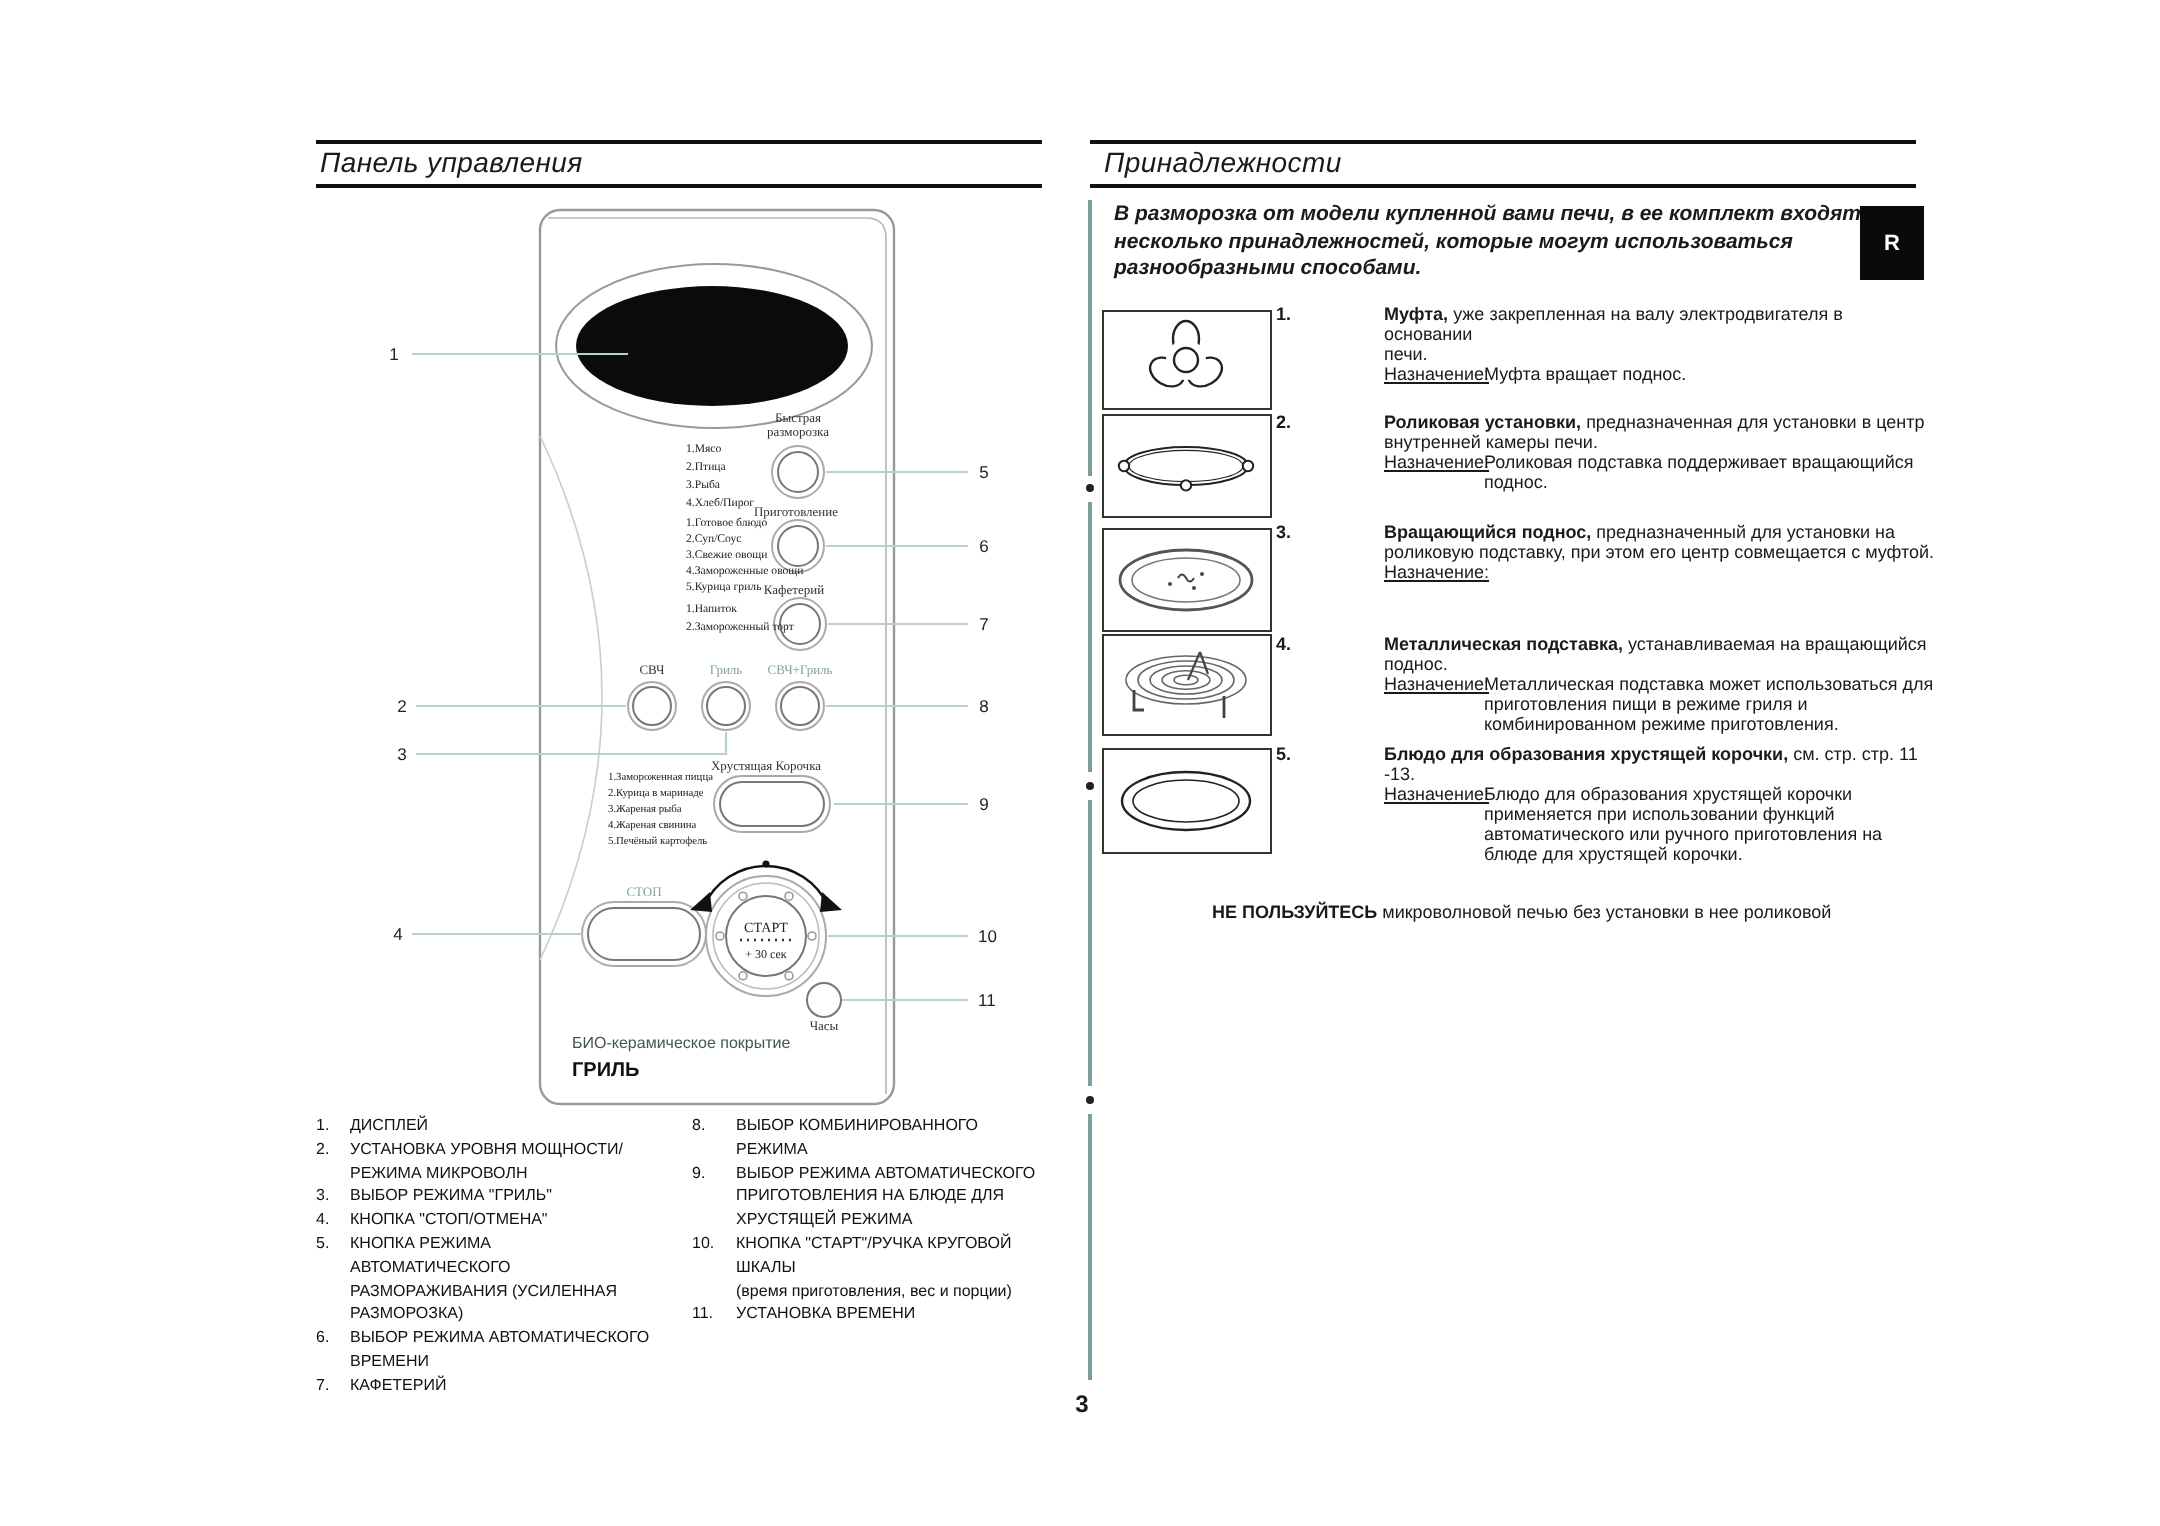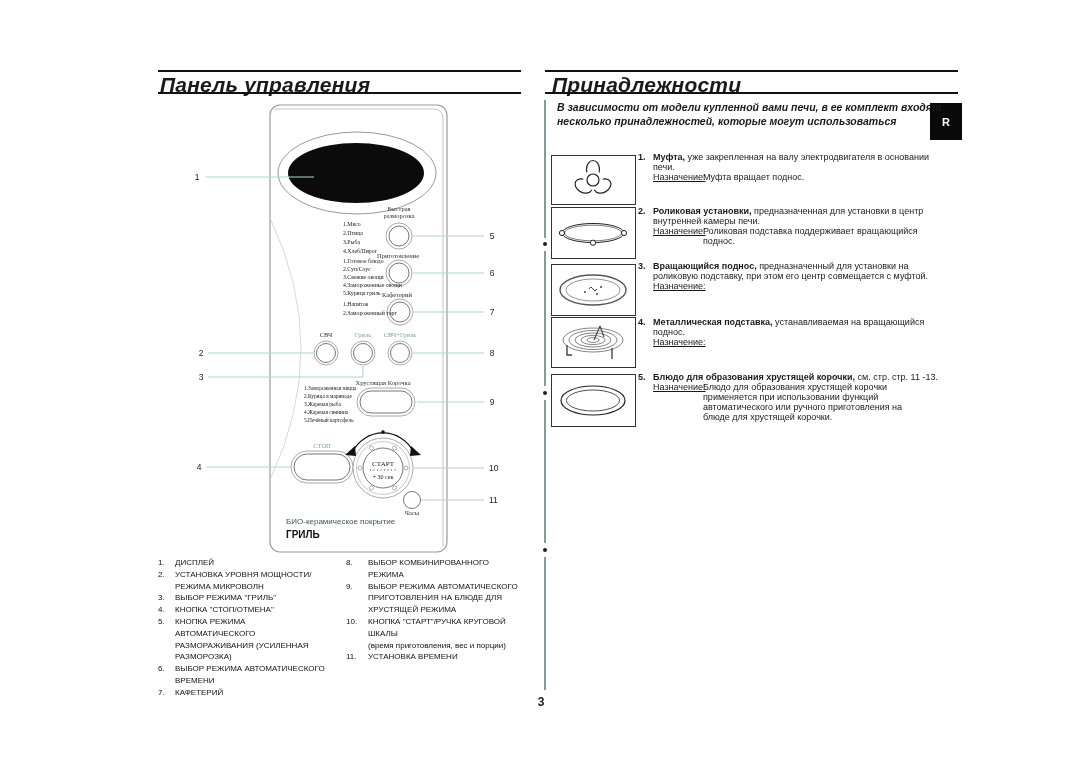--- a/index.html
+++ b/index.html
@@ -5,27 +5,27 @@
   html,body{margin:0;padding:0;}
   body{
     width:1080px;height:763px;position:relative;background:#ffffff;
     font-family:"Liberation Sans",sans-serif;color:#1a1a1a;overflow:hidden;
     -webkit-font-smoothing:antialiased;
   }
   .abs{position:absolute;}
   
   .sec-rule-top{height:2px;background:#111;}
   .sec-rule-bot{height:1.5px;background:#111;}
-  .sec-title{font-size:21px;font-weight:bold;font-style:italic;letter-spacing:.2px;}
+  .sec-title{font-size:14px;font-weight:normal;font-style:italic;letter-spacing:.2px;}
   
   .intro{font-size:10.5px;line-height:13.5px;font-weight:bold;font-style:italic;}
   .acc-box{border:1px solid #333;background:#fff;}
   .acc-text{display:flex;font-size:9px;line-height:10px;}
   .acc-num{width:15px;font-weight:bold;flex:none;}
-  .acc-body{flex:1;}
+  .acc-body{flex:1;margin-left:39px;}
   .naz-row{display:flex;}
   .naz-label{width:50px;flex:none;text-decoration:underline;}
   .naz-lines{flex:1;}
   .warning{font-size:9px;line-height:11.5px;}
   
   .legend{font-size:8px;line-height:11.8px;color:#111;}
   .legend-item{display:flex;}
   .legend-num{flex:none;}
   .legend .lines{flex:1;}
   
@@ -248,22 +248,23 @@
   </div>
   <div class="legend-item">
     <span class="legend-num" style="width:22px;">11.</span>
     <div class="lines">
         <div>УСТАНОВКА ВРЕМЕНИ</div>
       </div>
   </div>
 </div>
 
 <div class="abs intro" style="left:557px;top:101px;width:400px;">
-    <div>В зависимости от модели купленной вами печи, в ее комплект входят</div>
+    <div>В разморозка от модели купленной вами печи, в ее комплект входят</div>
     <div>несколько принадлежностей, которые могут использоваться</div>
+    <div>разнообразными способами.</div>
   </div>
 
 <div class="abs acc-box" style="left:551px;top:155px;width:83px;height:48px;">
   <svg width="83" height="48" viewBox="0 0 83 48">
     <ellipse cx="41" cy="13.5" rx="6.5" ry="9" fill="#fff" stroke="#222" stroke-width="1.2"></ellipse>
     <ellipse cx="31.5" cy="30" rx="6.5" ry="9" fill="#fff" stroke="#222" stroke-width="1.2" transform="rotate(120 31.5 30)"></ellipse>
     <ellipse cx="50.5" cy="30" rx="6.5" ry="9" fill="#fff" stroke="#222" stroke-width="1.2" transform="rotate(240 50.5 30)"></ellipse>
     <circle cx="41" cy="24" r="10" fill="#fff" stroke="none"></circle>
     <circle cx="41" cy="24" r="6" fill="#fff" stroke="#222" stroke-width="1.2"></circle>
   </svg>
@@ -354,20 +355,25 @@
 
 <div class="abs acc-text" style="left:638px;top:317px;width:330px;">
   <span class="acc-num">4.</span>
   <div class="acc-body">
     <div><b>Металлическая подставка,</b><span> устанавливаемая на вращающийся</span></div>
     <div>
         <div>поднос.</div>
       </div>
     <div class="naz-row">
       <span class="naz-label">Назначение:</span>
+      <div class="naz-lines">
+          <div>Металлическая подставка может использоваться для</div>
+          <div>приготовления пищи в режиме гриля и</div>
+          <div>комбинированном режиме приготовления.</div>
+        </div>
     </div>
   </div>
 </div>
 
 <div class="abs acc-text" style="left:638px;top:372px;width:330px;">
   <span class="acc-num">5.</span>
   <div class="acc-body">
     <div><b>Блюдо для образования хрустящей корочки,</b><span> см. стр. стр. 11 -13.</span></div>
     <div></div>
     <div class="naz-row">
@@ -376,13 +382,14 @@
           <div>Блюдо для образования хрустящей корочки</div>
           <div>применяется при использовании функций</div>
           <div>автоматического или ручного приготовления на</div>
           <div>блюде для хрустящей корочки.</div>
         </div>
     </div>
   </div>
 </div>
 
 <div class="abs warning" style="left:606px;top:451px;width:370px;">
+  <div><b>НЕ ПОЛЬЗУЙТЕСЬ</b><span> микроволновой печью без установки в нее роликовой</span></div>
 </div>
 
 </body></html>

